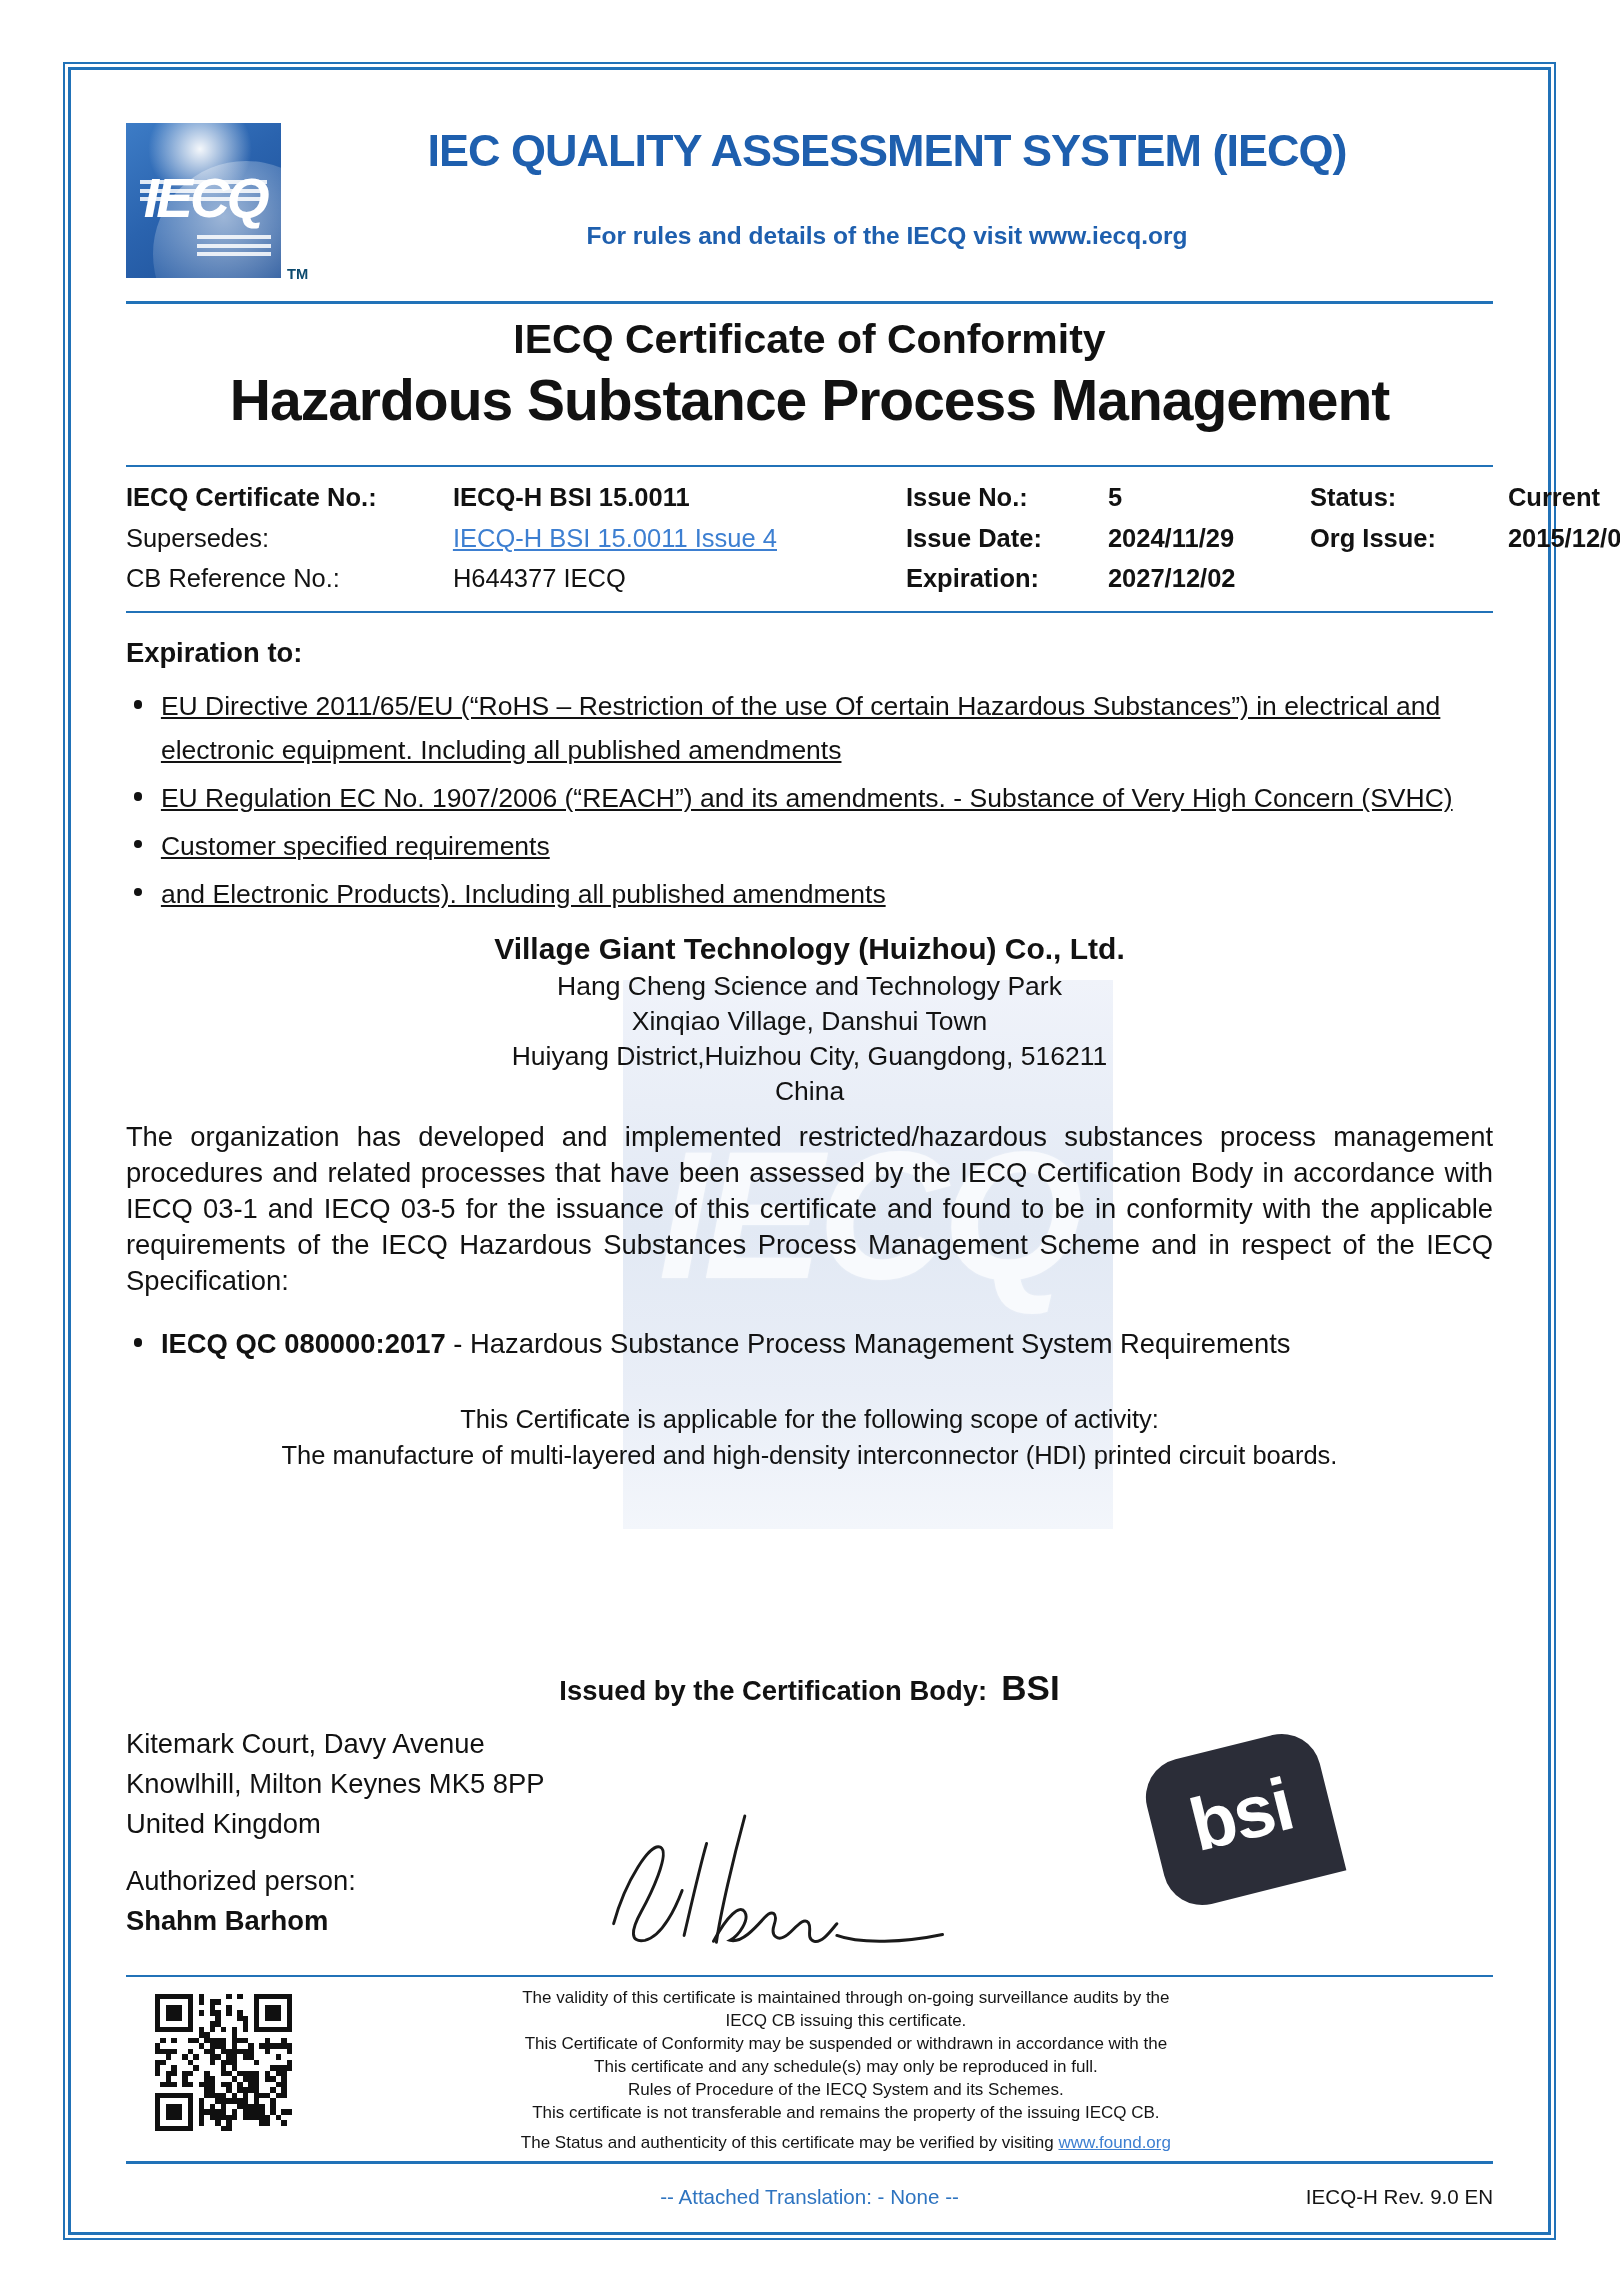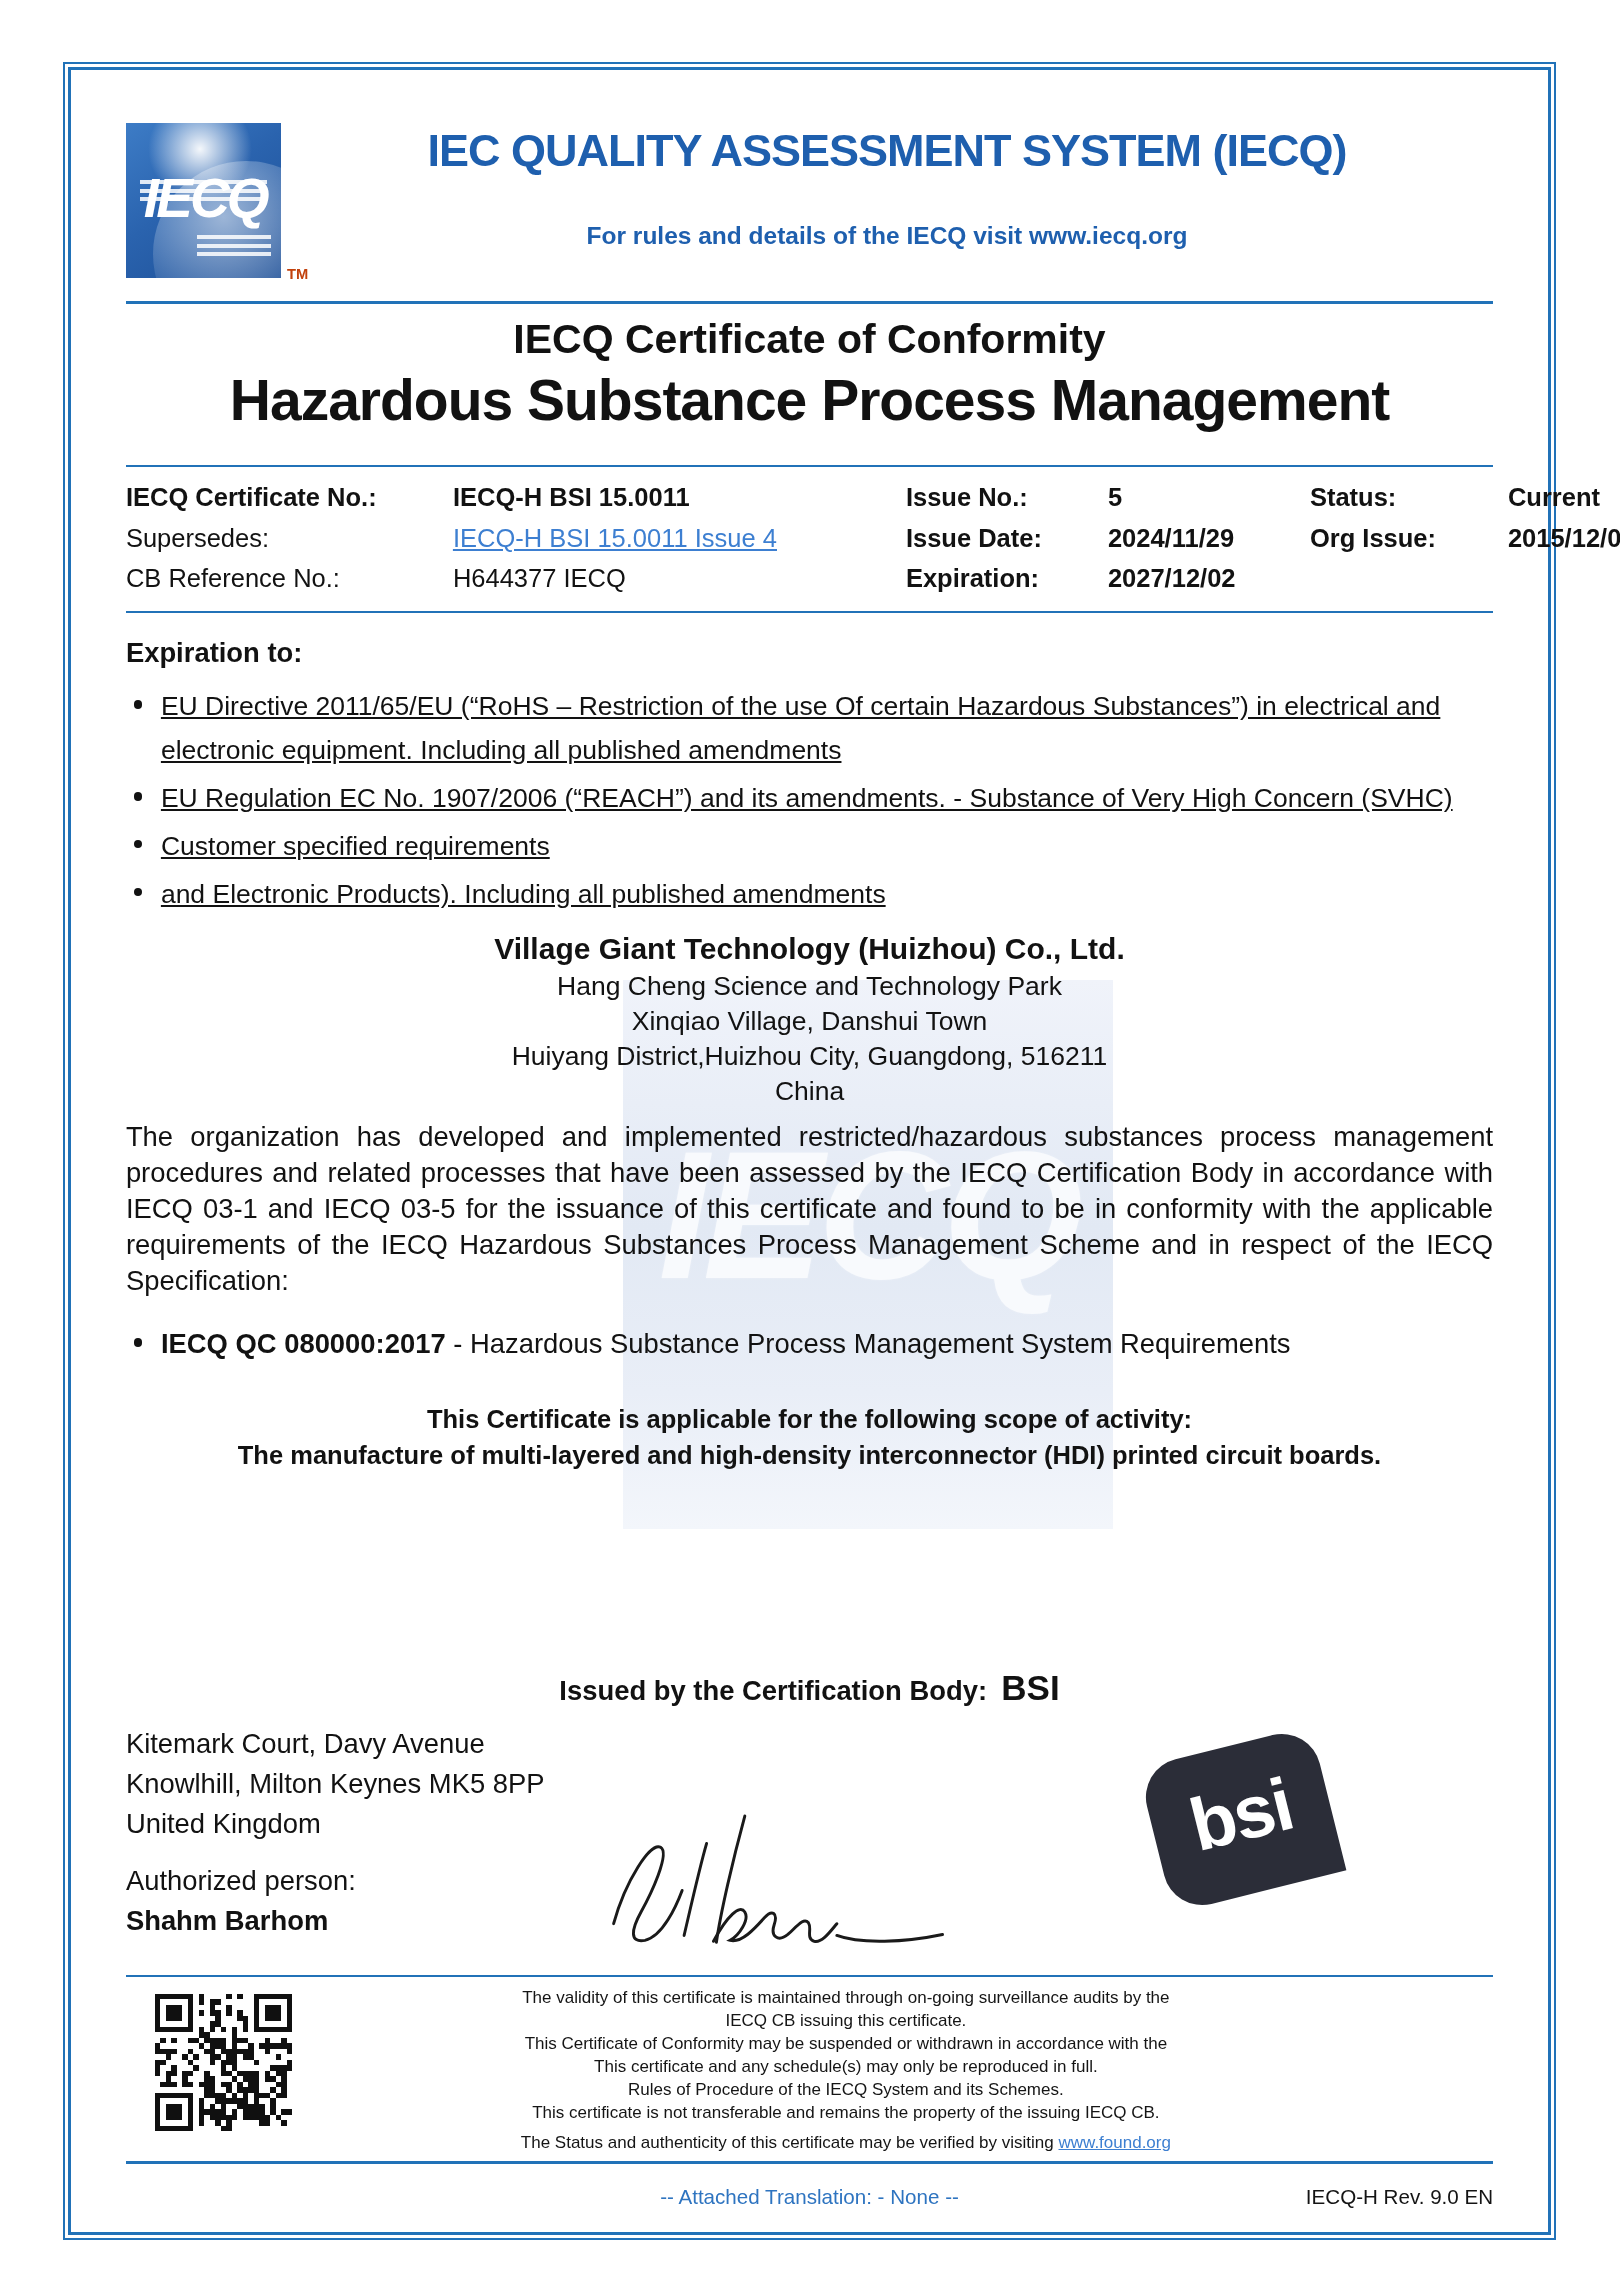--- a/index.html
+++ b/index.html
@@ -23,21 +23,21 @@
   .iecq-logo .glow{position:absolute;right:21.6px;top:-33px;width:118px;height:118px;border-radius:50%;
              background:radial-gradient(circle,rgba(255,255,255,.95) 0%,rgba(255,255,255,0) 62%);}
   .iecq-logo .globe{position:absolute;left:27.4px;bottom:-69px;width:186px;height:186px;border-radius:50%;
              background:radial-gradient(circle at 38% 30%,rgba(255,255,255,.55),rgba(255,255,255,0) 65%);}
   .iecq-logo .word{position:absolute;left:5.9px;top:43px;width:147px;text-align:center;
              font-style:italic;font-weight:bold;font-size:55px;letter-spacing:-2.9px;color:#fff;}
   .stripes-top,.stripes-bot{position:absolute;display:flex;flex-direction:column;gap:4.9px;}
   .stripes-top{left:13.7px;right:13.7px;top:57px;}
   .stripes-bot{left:71px;right:9.8px;bottom:21.6px;}
   .stripes-top i,.stripes-bot i{display:block;height:3.9px;background:rgba(255,255,255,.85);}
-  .tm{position:absolute;right:-27.4px;bottom:-3.9px;font-size:14.7px;font-weight:bold;color:#c2410c;text-align:center;}
+  .tm{position:absolute;right:-27.4px;bottom:-3.9px;font-size:14.7px;font-weight:bold;color:#0c4a6e;text-align:center;}
   .hdr-text{flex:1;text-align:center;padding-top:2px;}
   .hdr-title{font-size:45px;font-weight:bold;color:#1e5fae;letter-spacing:-1px;}
   .hdr-sub{margin-top:45px;font-size:24.5px;font-weight:bold;color:#1e5fae;}
   
   .doc-t1{margin-top:11.8px;text-align:center;font-size:41px;font-weight:bold;}
   .doc-t2{margin-top:3.9px;text-align:center;font-size:57px;font-weight:bold;letter-spacing:-1px;}
   
   .info{margin-top:32px;border-top:2.9px solid #2172b8;border-bottom:2.9px solid #2172b8;
         padding:9.8px 0 11.8px 0;font-size:25.5px;}
   .irow{display:grid;grid-template-columns:294px 420px 169px 169px 165px auto;
@@ -51,21 +51,21 @@
   .dot{position:absolute;left:7.8px;top:15.7px;width:8.8px;height:8.8px;border-radius:50%;background:#121212;}
   .bl{display:block;text-decoration:underline;}
   
   .company{margin-top:15.7px;text-align:center;}
   .co-name{font-size:30px;font-weight:bold;}
   .co-addr{font-size:26.5px;line-height:35px;margin-top:3.9px;}
   
   .body-par{margin-top:9.8px;font-size:27.4px;line-height:36px;text-align:justify;}
   .spec{position:relative;margin-top:29px;padding-left:35px;font-size:27.4px;}
   .spec .dot{top:9.8px;}
-  .scope{margin-top:41px;text-align:center;font-size:25.5px;font-weight:bold;line-height:36px;}
+  .scope{margin-top:41px;text-align:center;font-size:25.5px;font-weight:normal;line-height:36px;}
   
   .issued-row{position:absolute;left:0;right:0;top:1598px;text-align:center;z-index:1;}
   .issued-label{font-size:27.4px;font-weight:bold;}
   .issued-body{font-size:35px;font-weight:bold;margin-left:9.8px;}
   .signatory{position:absolute;left:55px;right:55px;top:1654px;height:255px;z-index:1;}
   .cb-addr{font-size:27.4px;line-height:40px;}
   .auth-label{margin-top:21.6px;font-size:27.4px;}
   .auth-name{margin-top:7.8px;font-size:27.4px;font-weight:bold;}
   .sig{position:absolute;left:470px;top:84px;}
   .bsi-badge{position:absolute;right:162px;top:21.6px;width:178px;height:149px;background:#2b2d38;

